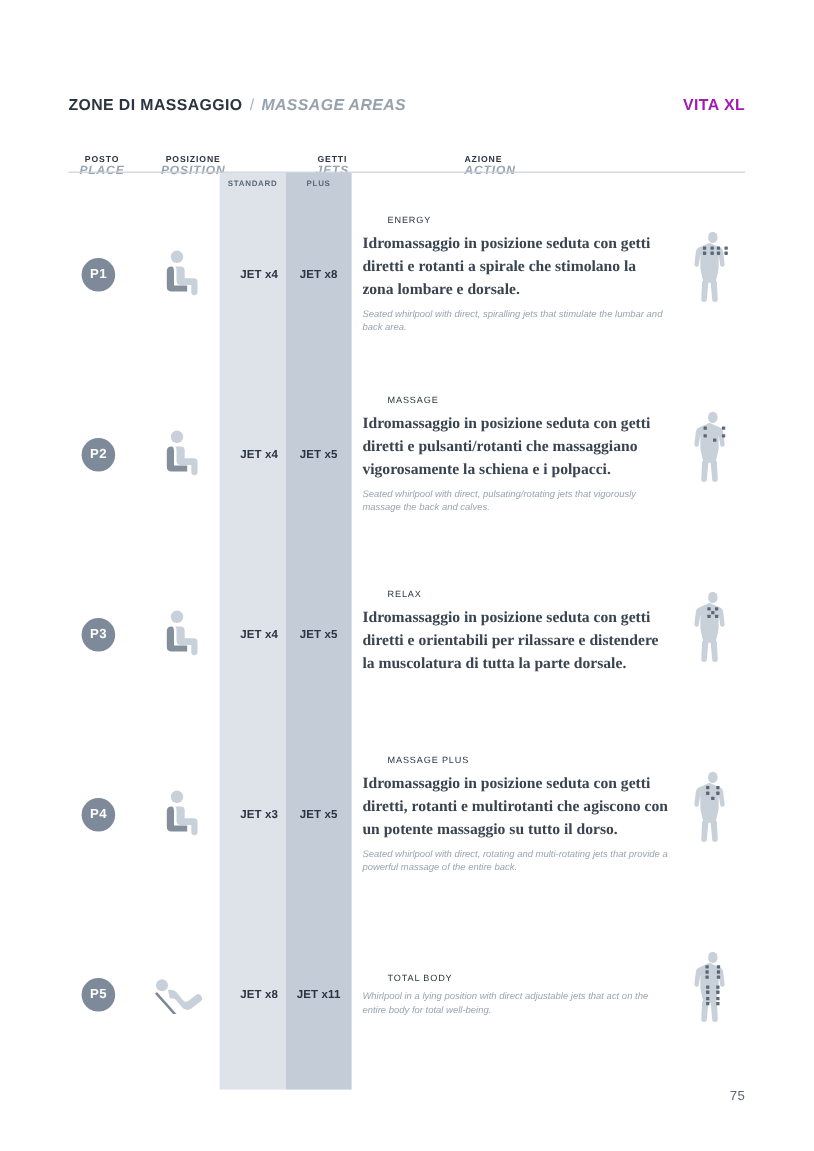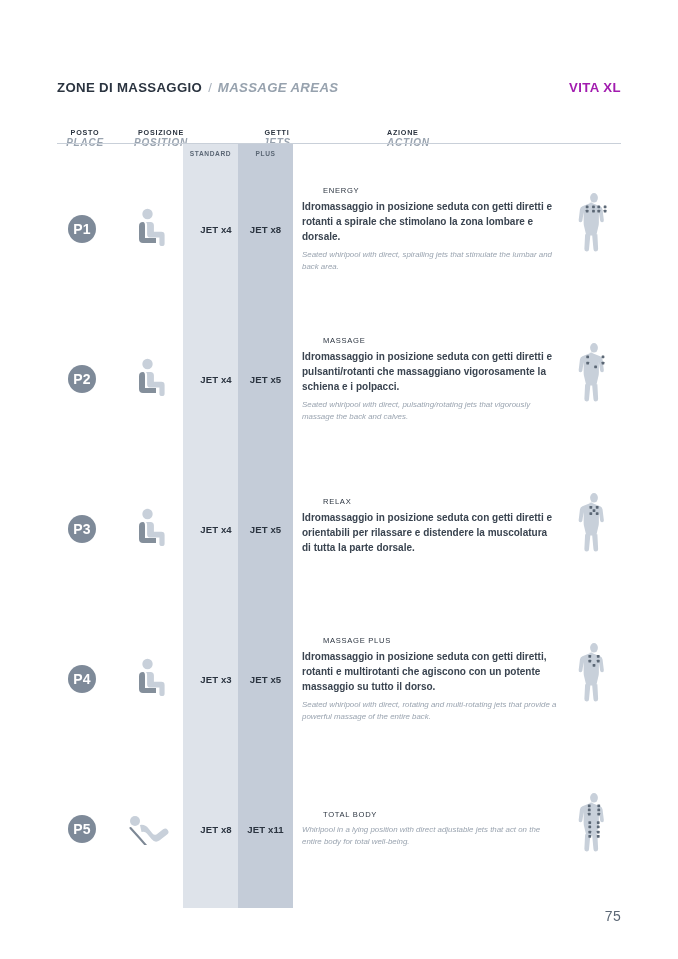--- a/index.html
+++ b/index.html
@@ -148,21 +148,21 @@
   .badge {
     position: absolute;
     left: 68px;
     top: 50%;
     transform: translateY(-50%);
     width: 28px;
     height: 28px;
     border-radius: 50%;
     background: #7e8a99;
     color: #ffffff;
-    font-size: 14px;
+    font-size: 11px;
     font-weight: bold;
     letter-spacing: 0.3px;
     display: flex;
     align-items: center;
     justify-content: center;
   }
 
   .posture {
     position: absolute;
     left: 120px;
@@ -197,25 +197,26 @@
   }
   .action .name {
     font-size: 7.6px;
     font-weight: normal;
     letter-spacing: 0.7px;
     color: #2b3440;
     margin-bottom: 5px;
     margin-left: 21px;
   }
   .action .desc-it {
-    font-size: 10px;
+    font-size: 13px;
     font-weight: 600;
     line-height: 1.48;
     color: #3a4450;
     margin-bottom: 5px;
+    font-family: Liberation Serif, serif;
   }
   .action .desc-en {
     font-size: 7.9px;
     font-style: italic;
     line-height: 1.48;
     color: #9aa4b0;
   }
 
   .bodyfig {
     position: absolute;
@@ -224,21 +225,21 @@
     transform: translateY(-50%);
     width: 56px;
     height: 74px;
   }
 
   
   .page-number {
     position: absolute;
     right: 57px;
     top: 908px;
-    font-size: 14px;
+    font-size: 11px;
     color: #5b6775;
     letter-spacing: 0.3px;
   }
 </style>
 </head>
 <body>
 
 <div class="page">
 
   <div class="header">

